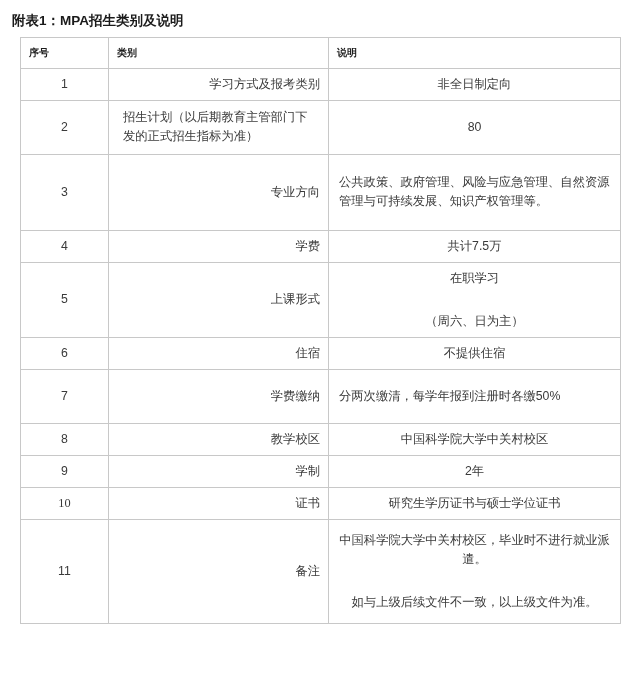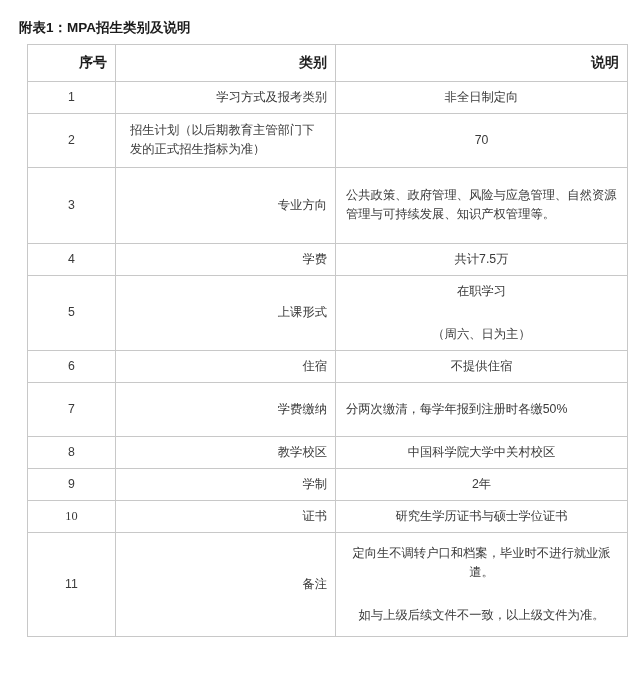--- a/index.html
+++ b/index.html
@@ -12,21 +12,21 @@
     height: 673px;
     font-family: "Liberation Sans", sans-serif;
     color: #2b2b2b;
     overflow: hidden;
   }
   .page {
     width: 632px;
     height: 673px;
     position: relative;
     box-sizing: border-box;
-    padding: 11px;
+    padding: 4px;
   }
   .caption {
     padding: 9px 0 8px 8px;
     font-size: 13.5px;
     line-height: 1.2;
     color: #1a1a1a;
   }
   .caption .cap-label {
     font-weight: bold;
   }
@@ -47,23 +47,23 @@
     border: 1px solid #c8c8c8;
     font-size: 12.3px;
     line-height: 1.55;
     color: #3a3a3a;
     vertical-align: middle;
     padding: 6px 8px;
     box-sizing: border-box;
   }
   table.t th {
     font-weight: bold;
-    text-align: right;
+    text-align: left;
     color: #1d1d1d;
-    font-size: 14px;
+    font-size: 10px;
     padding: 7px 8px;
   }
   td.idx {
     text-align: center;
   }
   td.cat {
     text-align: right;
   }
   td.cat.just {
     text-align: left;
@@ -111,21 +111,21 @@
     <tbody>
       <tr style="height:32px;">
         <td class="idx">1</td>
         <td class="cat">学习方式及报考类别</td>
         <td class="desc">非全日制定向</td>
       </tr>
 
       <tr style="height:54px;">
         <td class="idx">2</td>
         <td class="cat just">招生计划（以后期教育主管部门下发的正式招生指标为准）</td>
-        <td class="desc">70</td>
+        <td class="desc">80</td>
       </tr>
 
       <tr style="height:76px;">
         <td class="idx">3</td>
         <td class="cat">专业方向</td>
         <td class="desc left">公共政策、政府管理、风险与应急管理、自然资源管理与可持续发展、知识产权管理等。</td>
       </tr>
 
       <tr style="height:32px;">
         <td class="idx">4</td>
@@ -169,19 +169,19 @@
       <tr style="height:32px;font-family:Liberation Serif, serif;">
         <td class="idx">10</td>
         <td class="cat">证书</td>
         <td class="desc">研究生学历证书与硕士学位证书</td>
       </tr>
 
       <tr style="height:104px;">
         <td class="idx">11</td>
         <td class="cat">备注</td>
         <td class="desc left">
-          <p>定向生不调转户口和档案，毕业时不进行就业派遣。</p>
+          <p>中国科学院大学中关村校区，毕业时不进行就业派遣。</p>
           <p>如与上级后续文件不一致，以上级文件为准。</p>
         </td>
       </tr>
     </tbody>
   </table>
 </div>
 
 </body></html>

